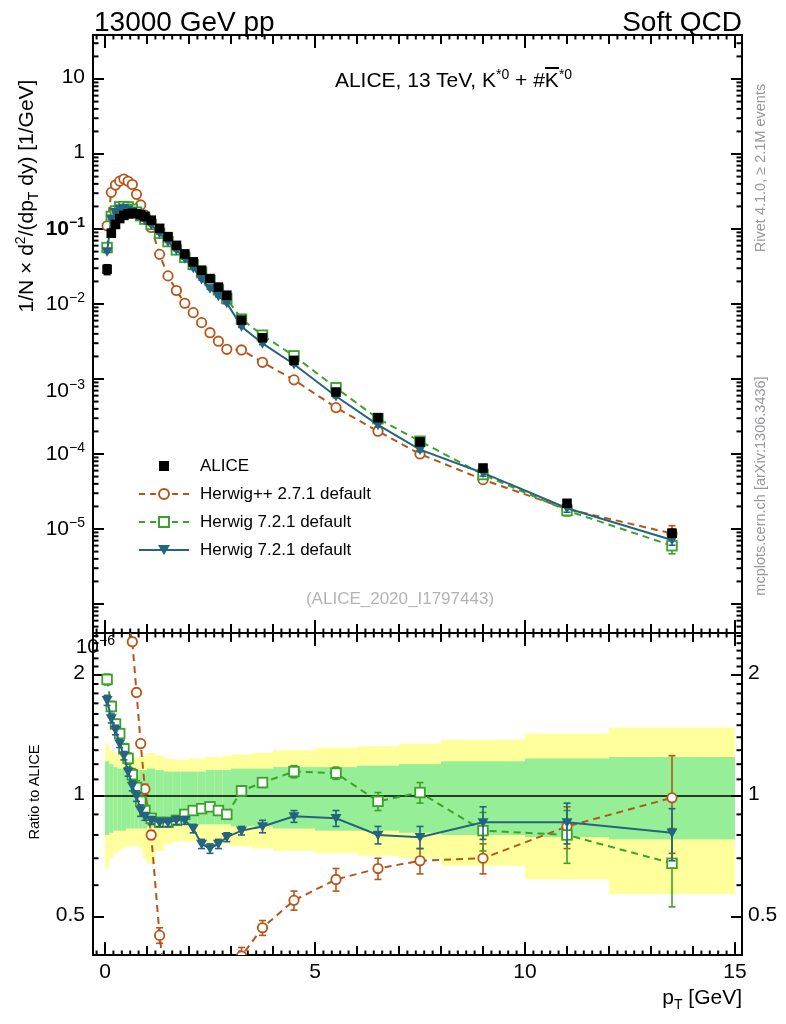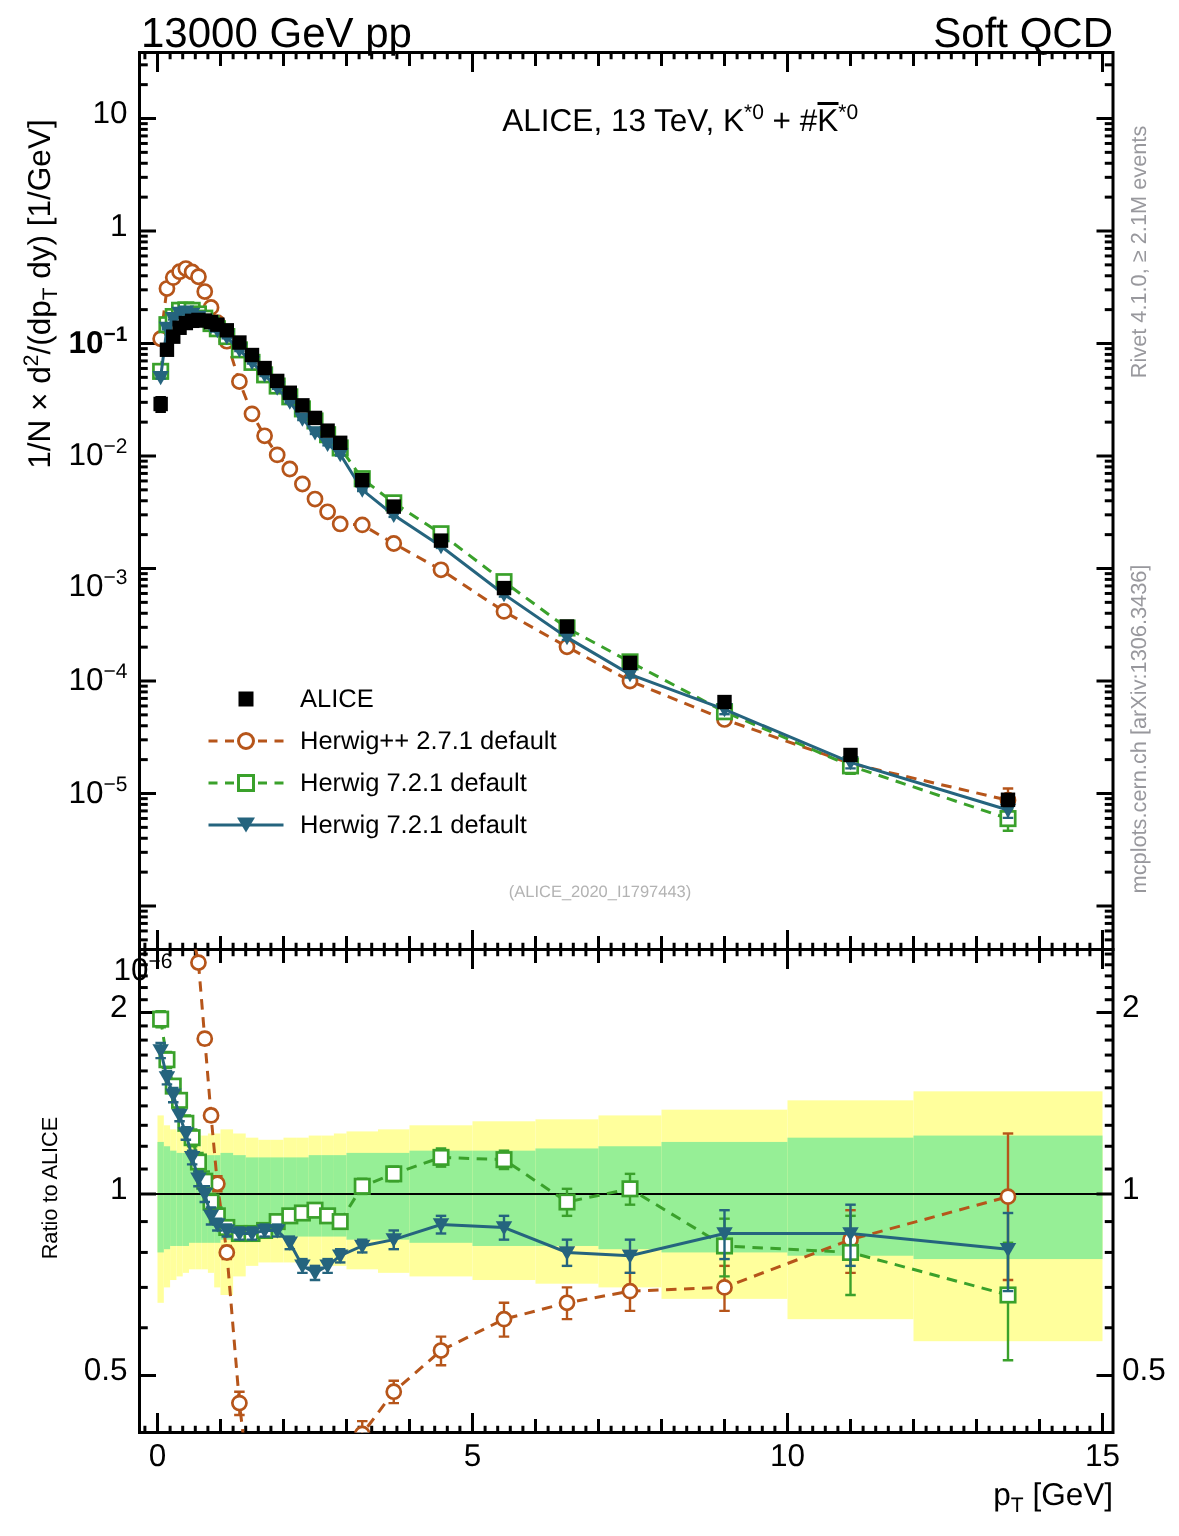--- a/index.html
+++ b/index.html
@@ -22,21 +22,21 @@
   .ylab-main sub{font-size:14px;}
   .ylab-ratio{position:absolute;left:26px;top:874px;width:164px;transform:rotate(-90deg);
               transform-origin:0 0;text-align:center;font-size:14.5px;white-space:nowrap;}
   .side{position:absolute;transform:rotate(-90deg);transform-origin:0 0;color:#98989d;
         font-size:14.5px;white-space:nowrap;text-align:center;}
   .side-rivet{left:752px;top:304px;width:272px;}
   .side-mcplots{left:752px;top:633px;width:294px;}
   .xlab{position:absolute;right:44px;top:985px;font-size:21px;}
   .xlab sub{font-size:14px;}
   .watermark{position:absolute;left:240px;width:320px;top:589px;text-align:center;
-             font-size:11px;color:#b3b3b3;white-space:nowrap;}
+             font-size:17px;color:#b3b3b3;white-space:nowrap;}
   .legend{position:absolute;left:139px;top:452px;}
   .lrow{display:flex;align-items:center;height:28px;font-size:17px;}
   .lmark{position:relative;width:50px;height:16px;margin-right:11px;flex:0 0 50px;}
   .lline{position:absolute;left:0;right:0;top:7px;border-top:0 solid transparent;}
   .lsym{position:absolute;left:50%;top:50%;transform:translate(-50%,-50%);}
   .sym-fsq{width:10px;height:10px;background:#000;}
   .sym-circ{width:8px;height:8px;border:2px solid #b6551a;border-radius:50%;background:#fff;}
   .sym-osq{width:8px;height:8px;border:2px solid #3aa12b;background:#fff;}
   .sym-tri{width:0;height:0;border-left:6px solid transparent;border-right:6px solid transparent;
            border-top:10px solid #25647e;}

